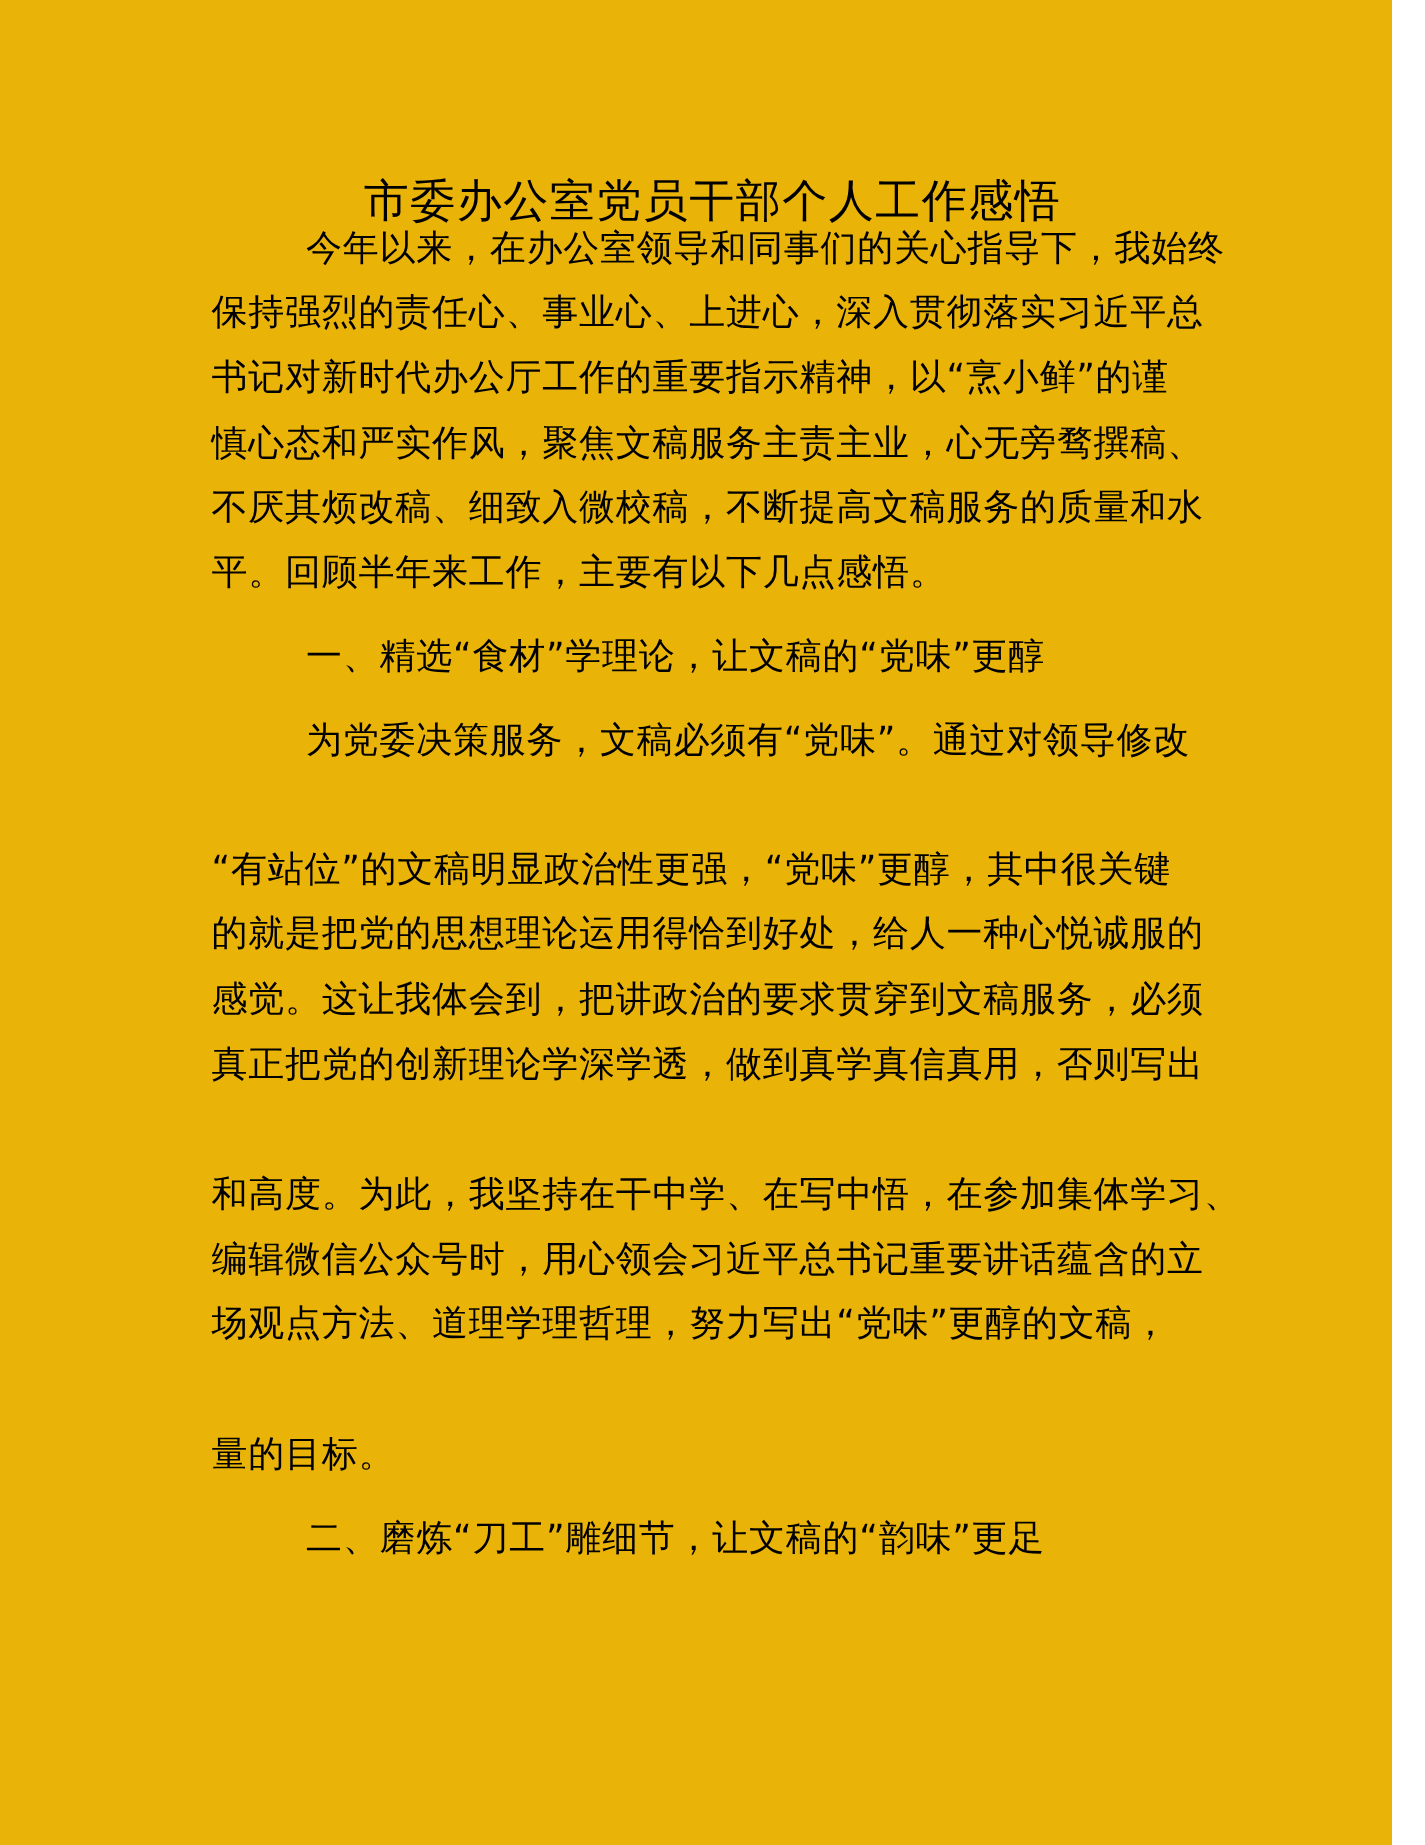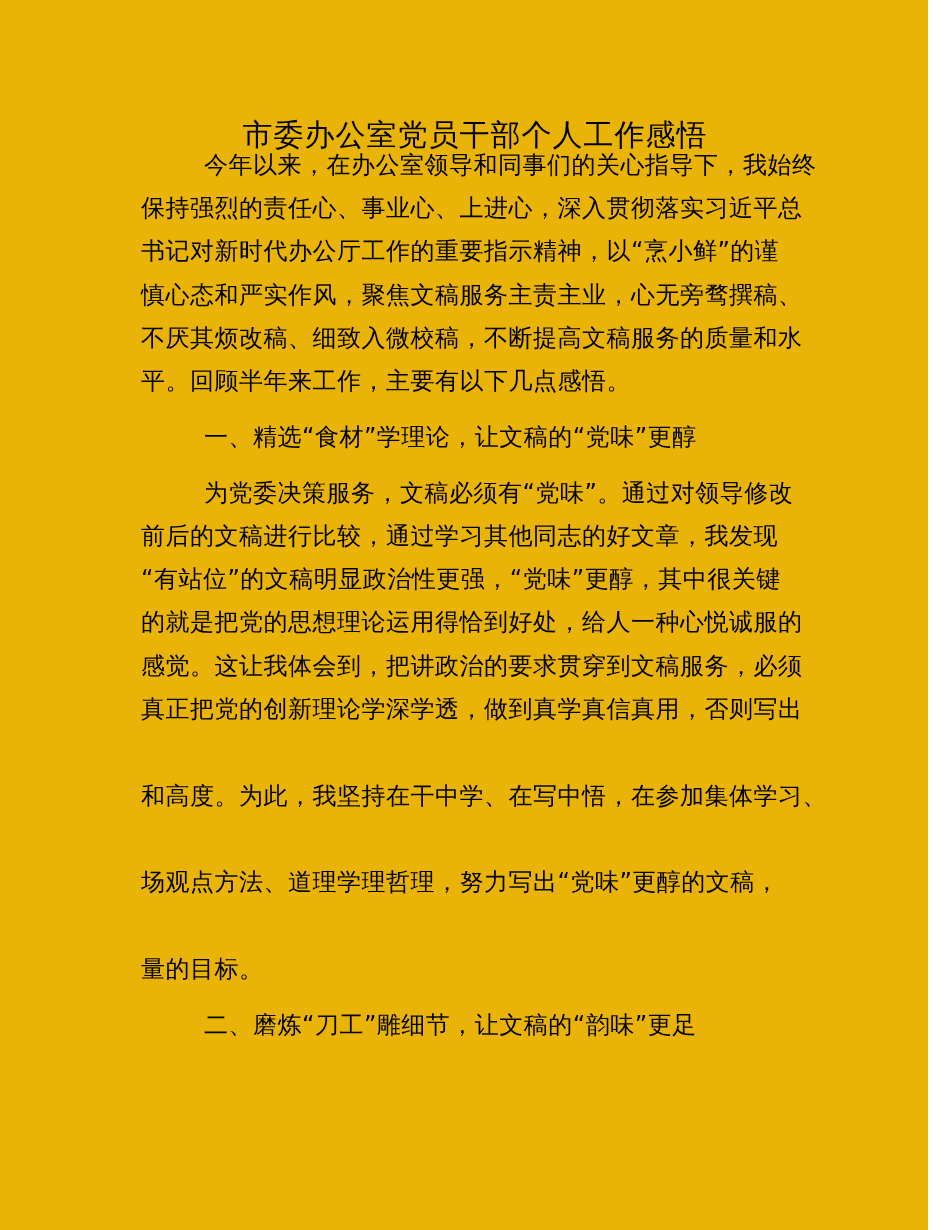--- a/index.html
+++ b/index.html
@@ -56,23 +56,23 @@
   <div class="line indent" style="top:148px">今年以来，在办公室领导和同事们的关心指导下，我始终</div>
   <div class="line" style="top:191px">保持强烈的责任心、事业心、上进心，深入贯彻落实习近平总</div>
   <div class="line" style="top:234px">书记对新时代办公厅工作的重要指示精神，以“烹小鲜”的谨</div>
   <div class="line" style="top:278px">慎心态和严实作风，聚焦文稿服务主责主业，心无旁骛撰稿、</div>
   <div class="line" style="top:321px">不厌其烦改稿、细致入微校稿，不断提高文稿服务的质量和水</div>
   <div class="line" style="top:364px">平。回顾半年来工作，主要有以下几点感悟。</div>
 
   <div class="line indent" style="top:420px">一、精选“食材”学理论，让文稿的“党味”更醇</div>
 
   <div class="line indent" style="top:476px">为党委决策服务，文稿必须有“党味”。通过对领导修改</div>
-  <div class="line" style="top:519px">前后的文稿进行比较，通过学习其他同志的好文章，我发现</div>
   <div class="line" style="top:562px">“有站位”的文稿明显政治性更强，“党味”更醇，其中很关键</div>
   <div class="line" style="top:605px">的就是把党的思想理论运用得恰到好处，给人一种心悦诚服的</div>
   <div class="line" style="top:649px">感觉。这让我体会到，把讲政治的要求贯穿到文稿服务，必须</div>
   <div class="line" style="top:692px">真正把党的创新理论学深学透，做到真学真信真用，否则写出</div>
   <div class="line" style="top:779px">和高度。为此，我坚持在干中学、在写中悟，在参加集体学习、</div>
+  <div class="line" style="top:822px">编辑微信公众号时，用心领会习近平总书记重要讲话蕴含的立</div>
   <div class="line" style="top:865px">场观点方法、道理学理哲理，努力写出“党味”更醇的文稿，</div>
   <div class="line" style="top:952px">量的目标。</div>
 
   <div class="line indent" style="top:1008px">二、磨炼“刀工”雕细节，让文稿的“韵味”更足</div>
 </div>
 
 </body></html>

